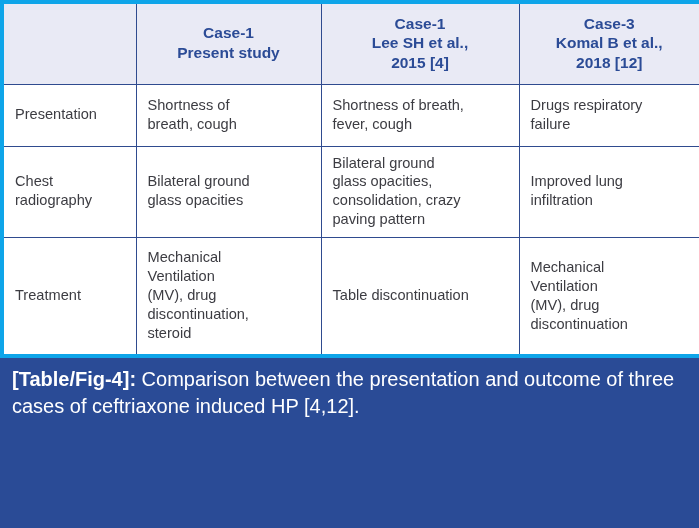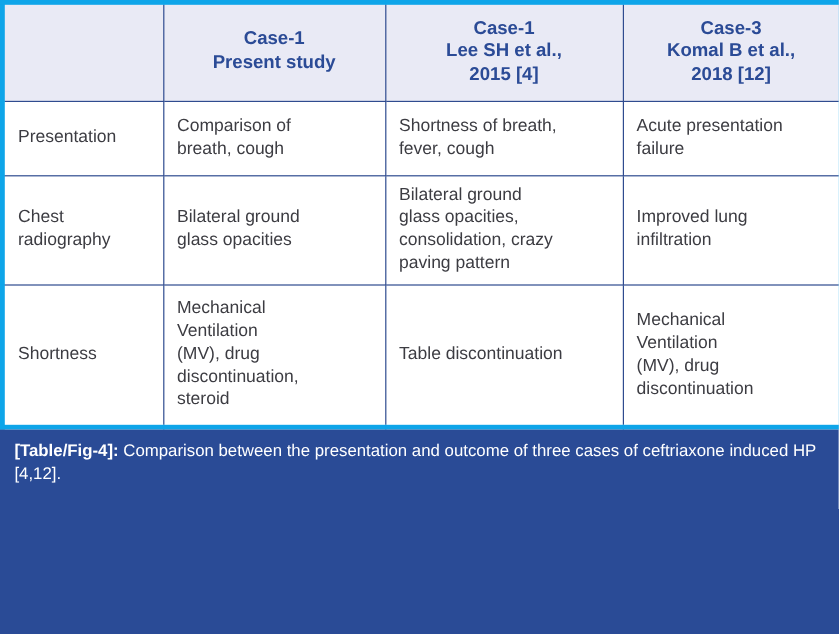--- a/index.html
+++ b/index.html
@@ -70,21 +70,21 @@
 
   tbody tr.r-drugs td      { height: 64px; }
   tbody tr.r-present td    { height: 62px; }
   tbody tr.r-chest td      { height: 81px; }
   tbody tr.r-treat td      { height: 118px; }
   tbody tr.r-outcome td    { height: 42px; }
 
   .caption-bar {
     background: #2a4b96;
     color: #ffffff;
-    font-size: 14px;
+    font-size: 20px;
     line-height: 1.34;
     padding: 8px 12px 9px 12px;
     box-sizing: border-box;
     flex: 1 1 auto;
     width: 699px;
   }
   .caption-bar .cap-label {
     font-weight: bold;
   }
   .caption-bar .cap-text {
@@ -130,29 +130,29 @@
       </tr>
     </thead>
     <tbody>
 
 
       <tr class="r-present">
         <td>
             <span class="cell-text">Presentation</span>
           </td>
         <td>
-            <span class="cell-text">Comparison of
+            <span class="cell-text">Shortness of
 breath, cough</span>
           </td>
         <td>
             <span class="cell-text">Shortness of breath,
 fever, cough</span>
           </td>
         <td>
-            <span class="cell-text">Acute presentation
+            <span class="cell-text">Drugs respiratory
 failure</span>
           </td>
       </tr>
 
       <tr class="r-chest">
         <td>
             <span class="cell-text">Chest
 radiography</span>
           </td>
         <td>
@@ -166,21 +166,21 @@
 paving pattern</span>
           </td>
         <td>
             <span class="cell-text">Improved lung
 infiltration</span>
           </td>
       </tr>
 
       <tr class="r-treat">
         <td>
-            <span class="cell-text">Shortness</span>
+            <span class="cell-text">Treatment</span>
           </td>
         <td>
             <span class="cell-text">Mechanical
 Ventilation
 (MV), drug
 discontinuation,
 steroid</span>
           </td>
         <td>
             <span class="cell-text">Table discontinuation</span>

